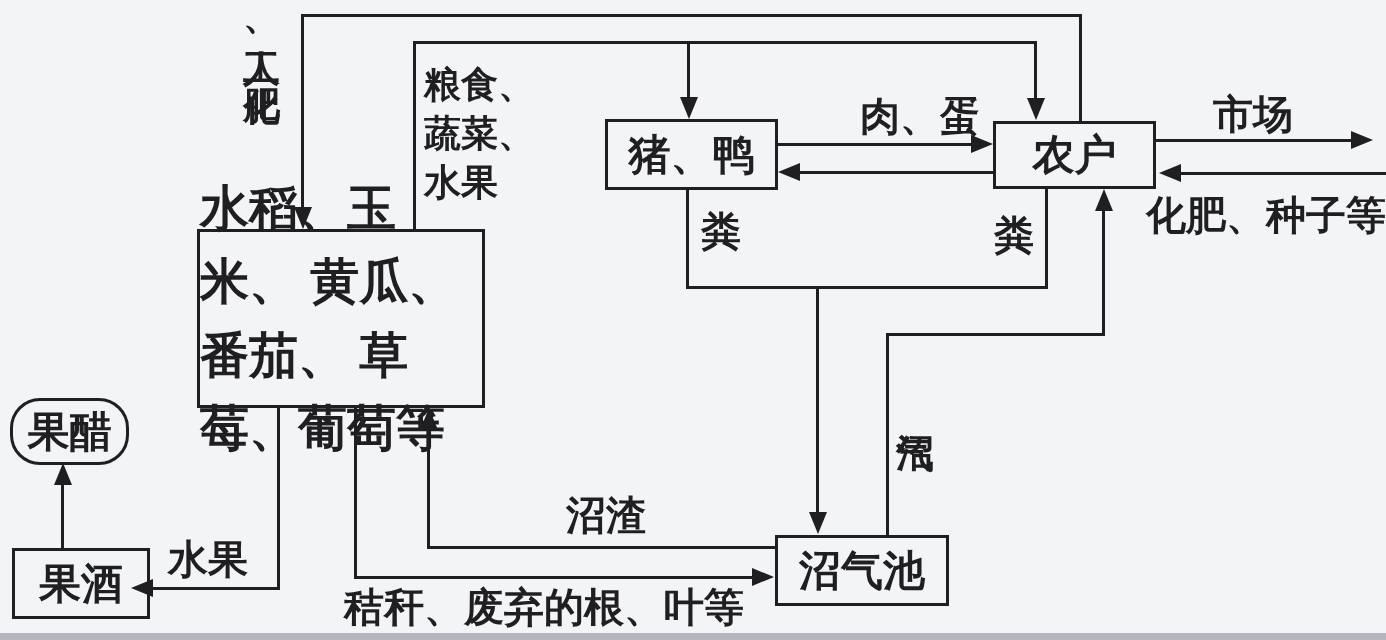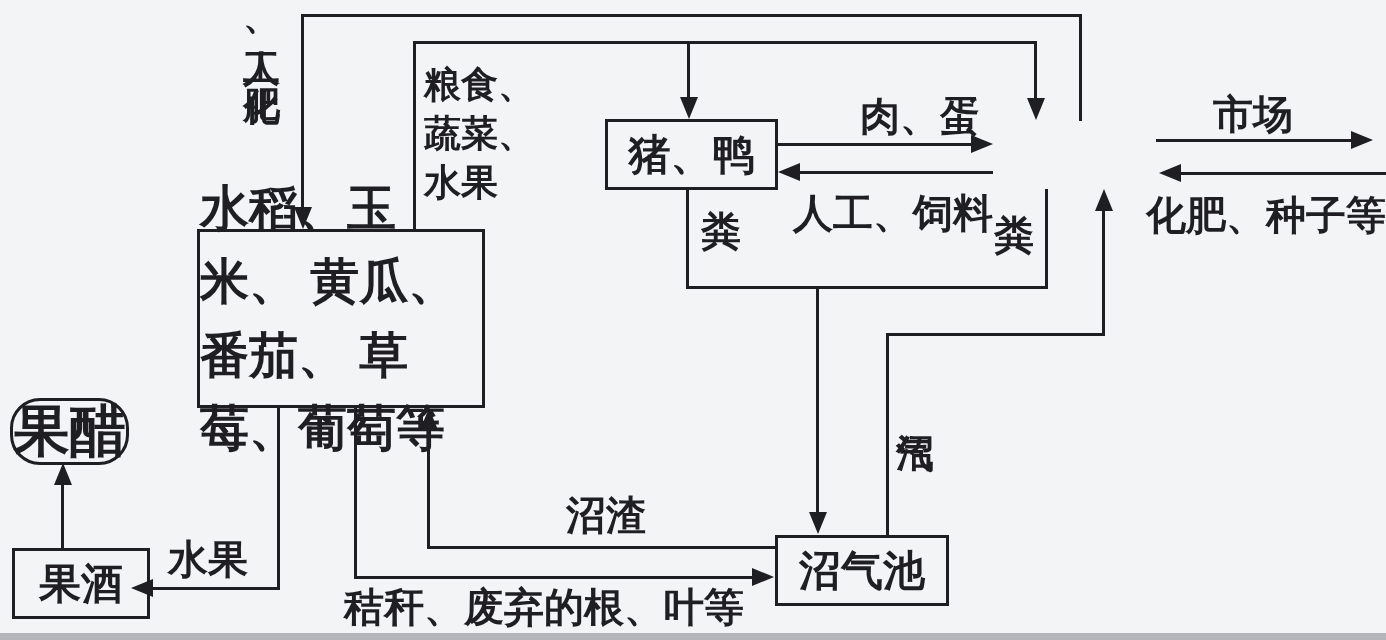--- a/index.html
+++ b/index.html
@@ -37,22 +37,25 @@
   <div class="node" style="left:197px;top:229px;width:288px;height:179px;font-size:49px;line-height:1.5;">
     <span>水稻、玉米、
 黄瓜、番茄、
 草莓、葡萄等</span>
   </div>
 
   <div class="node" style="left:605px;top:119px;width:173px;height:71px;font-size:42px;">
     <span>猪、鸭</span>
   </div>
 
+  <div class="node" style="left:993px;top:121px;width:163px;height:68px;font-size:42px;">
+    <span>农户</span>
+  </div>
 
-  <div class="node" style="left:10px;top:398px;width:119px;height:67px;font-size:56px;border-radius:30px;">
+  <div class="node" style="left:10px;top:398px;width:119px;height:67px;font-size:42px;border-radius:30px;">
     <span>果醋</span>
   </div>
 
   <div class="node" style="left:12px;top:548px;width:138px;height:71px;font-size:42px;">
     <span>果酒</span>
   </div>
 
   <div class="node" style="left:775px;top:535px;width:174px;height:71px;font-size:42px;">
     <span>沼气池</span>
   </div>
@@ -72,21 +75,20 @@
   <div class="lbl" style="left:424px;top:60px;font-size:37px;line-height:1.33;">粮食、
 蔬菜、
 水果</div>
 
   <div class="line h" style="left:778px;top:143px;width:196px;"></div>
   <div class="arr right" style="left:971px;top:135px;"></div>
   <div class="lbl" style="left:860px;top:93px;">肉、蛋</div>
 
   <div class="line h" style="left:797px;top:171px;width:196px;"></div>
   <div class="arr left" style="left:778px;top:163px;"></div>
-  <div class="lbl" style="left:793px;top:190px;">人工、饲料</div>
 
   <div class="line h" style="left:1156px;top:139px;width:197px;"></div>
   <div class="arr right" style="left:1351px;top:131px;"></div>
   <div class="lbl" style="left:1213px;top:91px;">市场</div>
 
   <div class="line h" style="left:1178px;top:172px;width:208px;"></div>
   <div class="arr left" style="left:1159px;top:164px;"></div>
   <div class="lbl" style="left:1146px;top:192px;">化肥、种子等</div>
 
   <div class="line v" style="left:686px;top:190px;height:99px;"></div>

